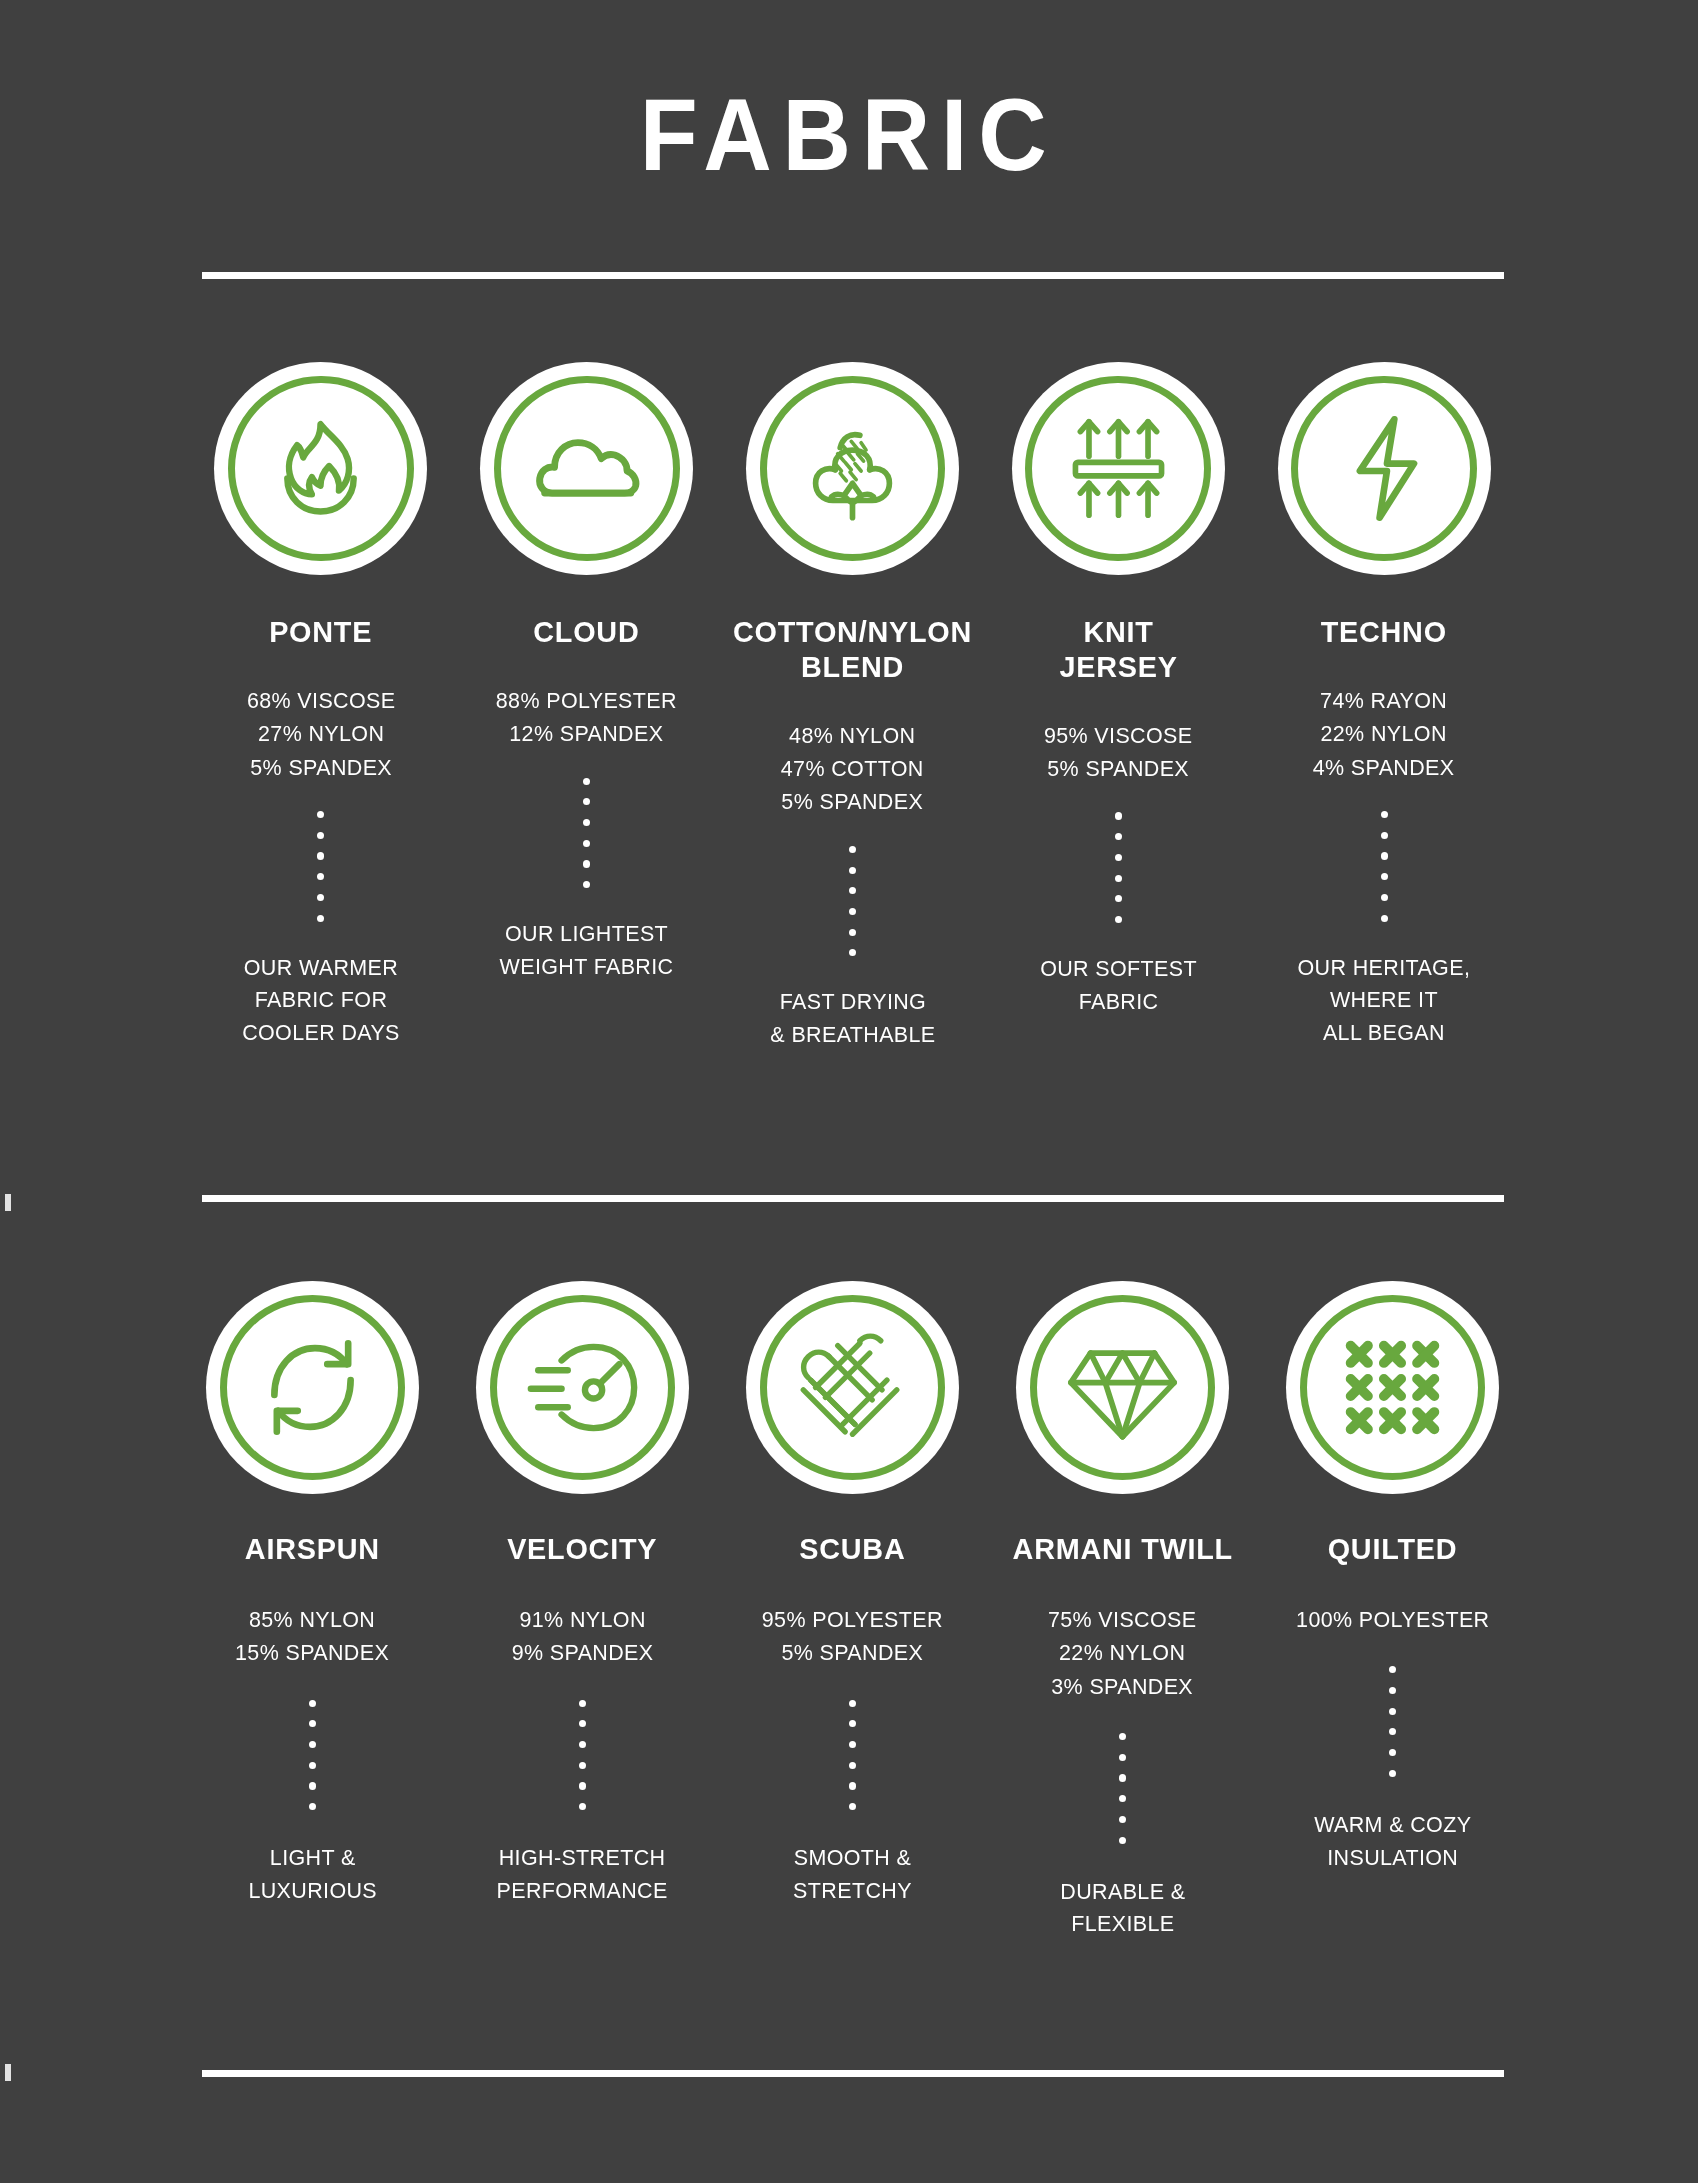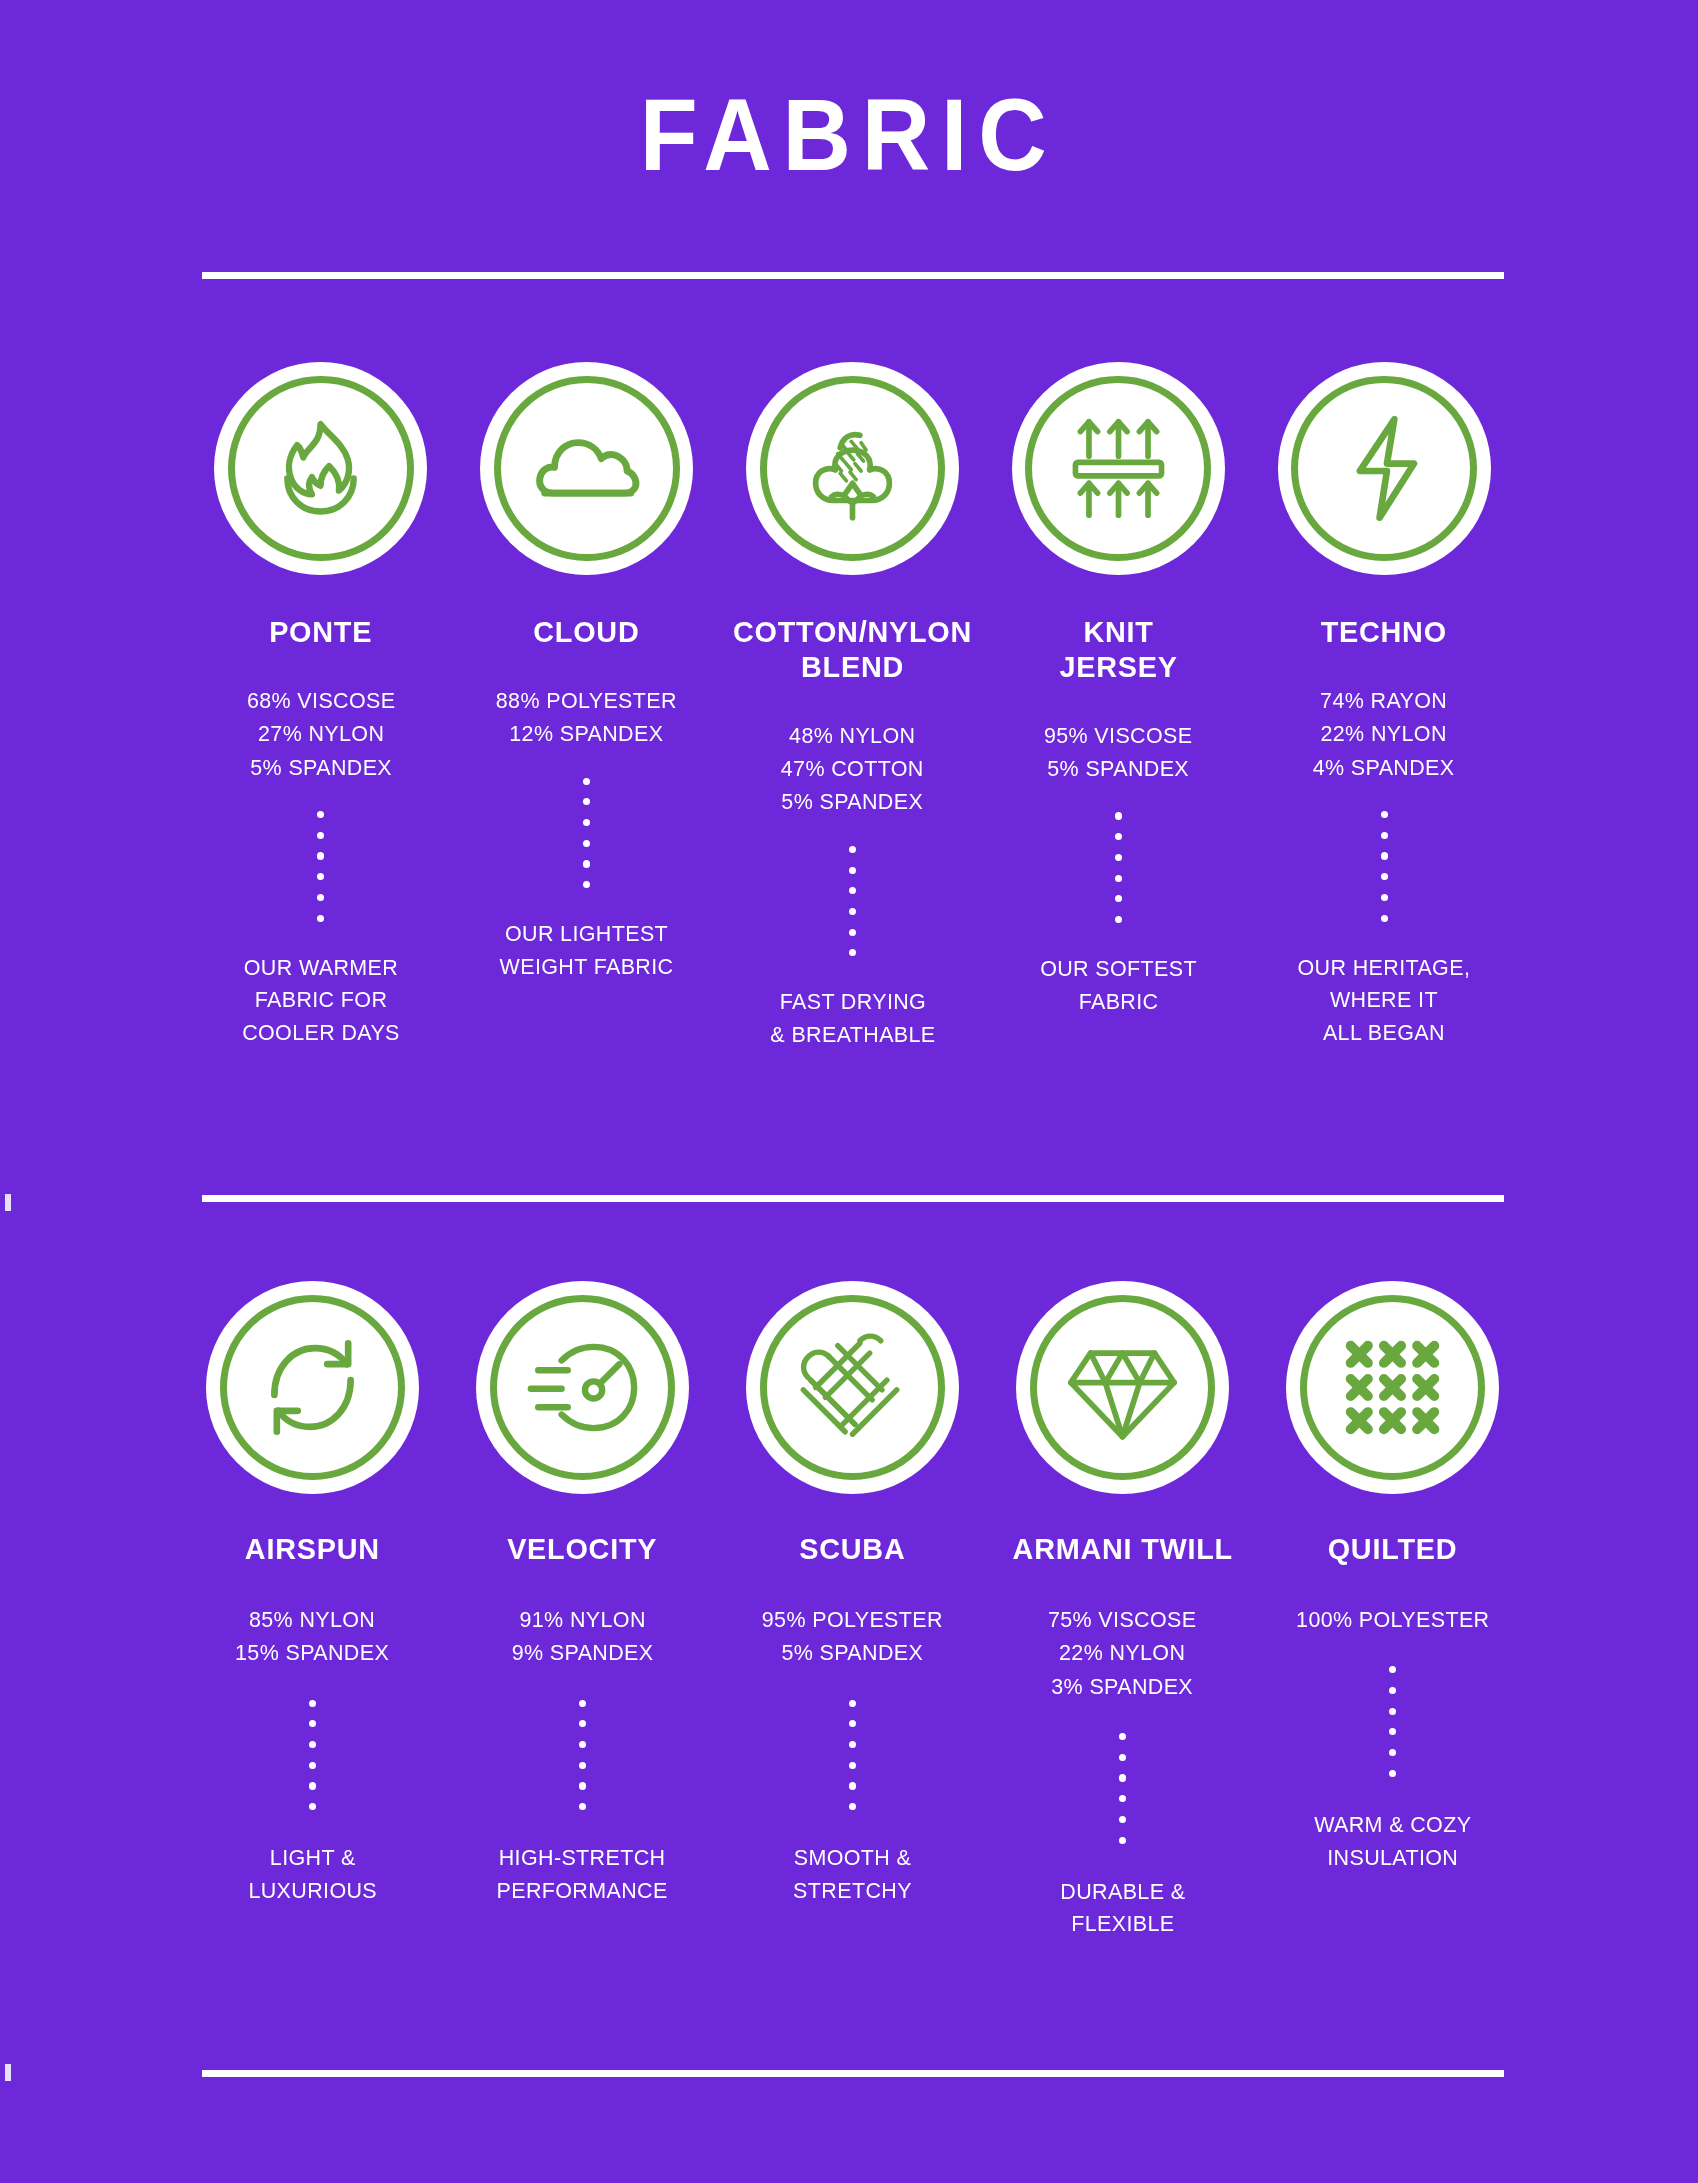--- a/index.html
+++ b/index.html
@@ -12,21 +12,21 @@
     background: #68a83e;
     font-family: "Liberation Sans", sans-serif;
     overflow: hidden;
     position: relative;
   }
 
   .page {
     position: relative;
     width: 1698px;
     height: 2183px;
-    background: #6d28d9;
+    background: #404040;
   }
 
   
   .title-wrap {
     position: absolute;
     top: 84px;
     left: 0;
     width: 1698px;
     text-align: center;
   }

